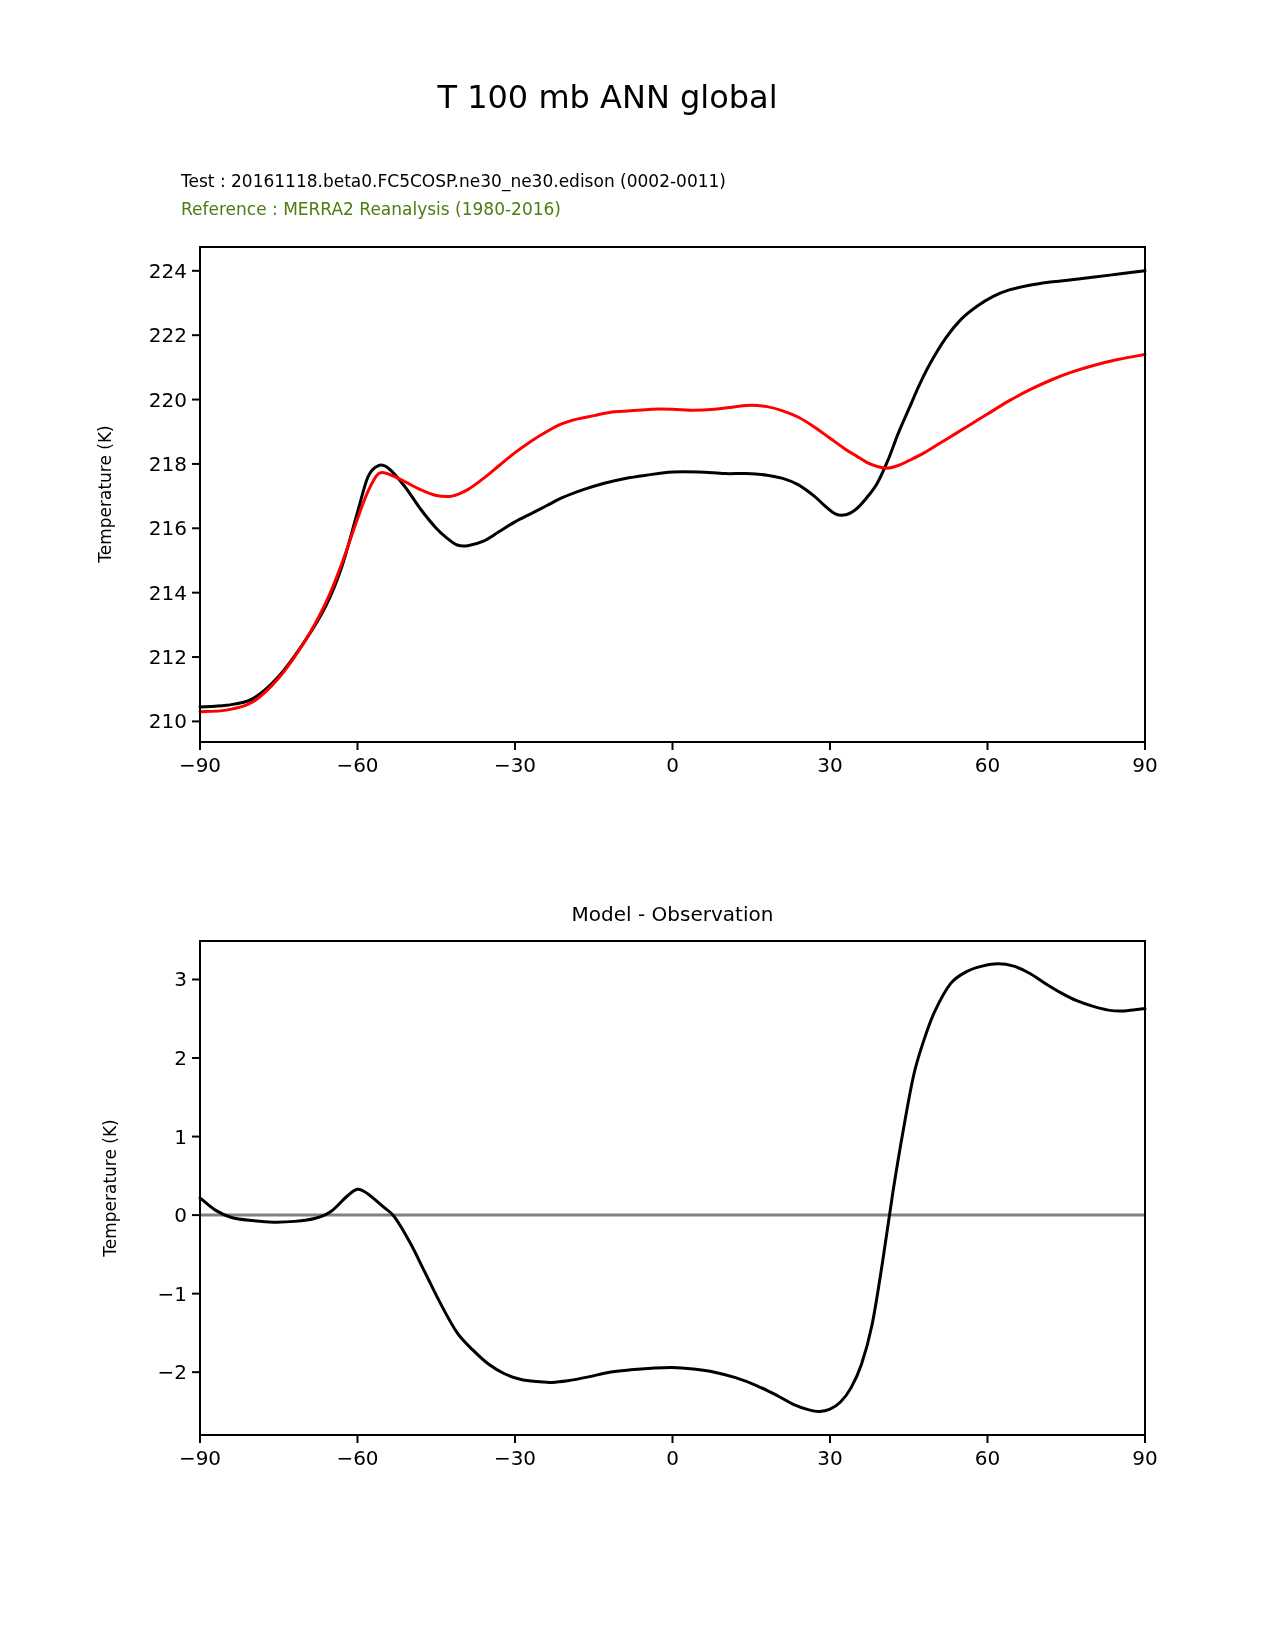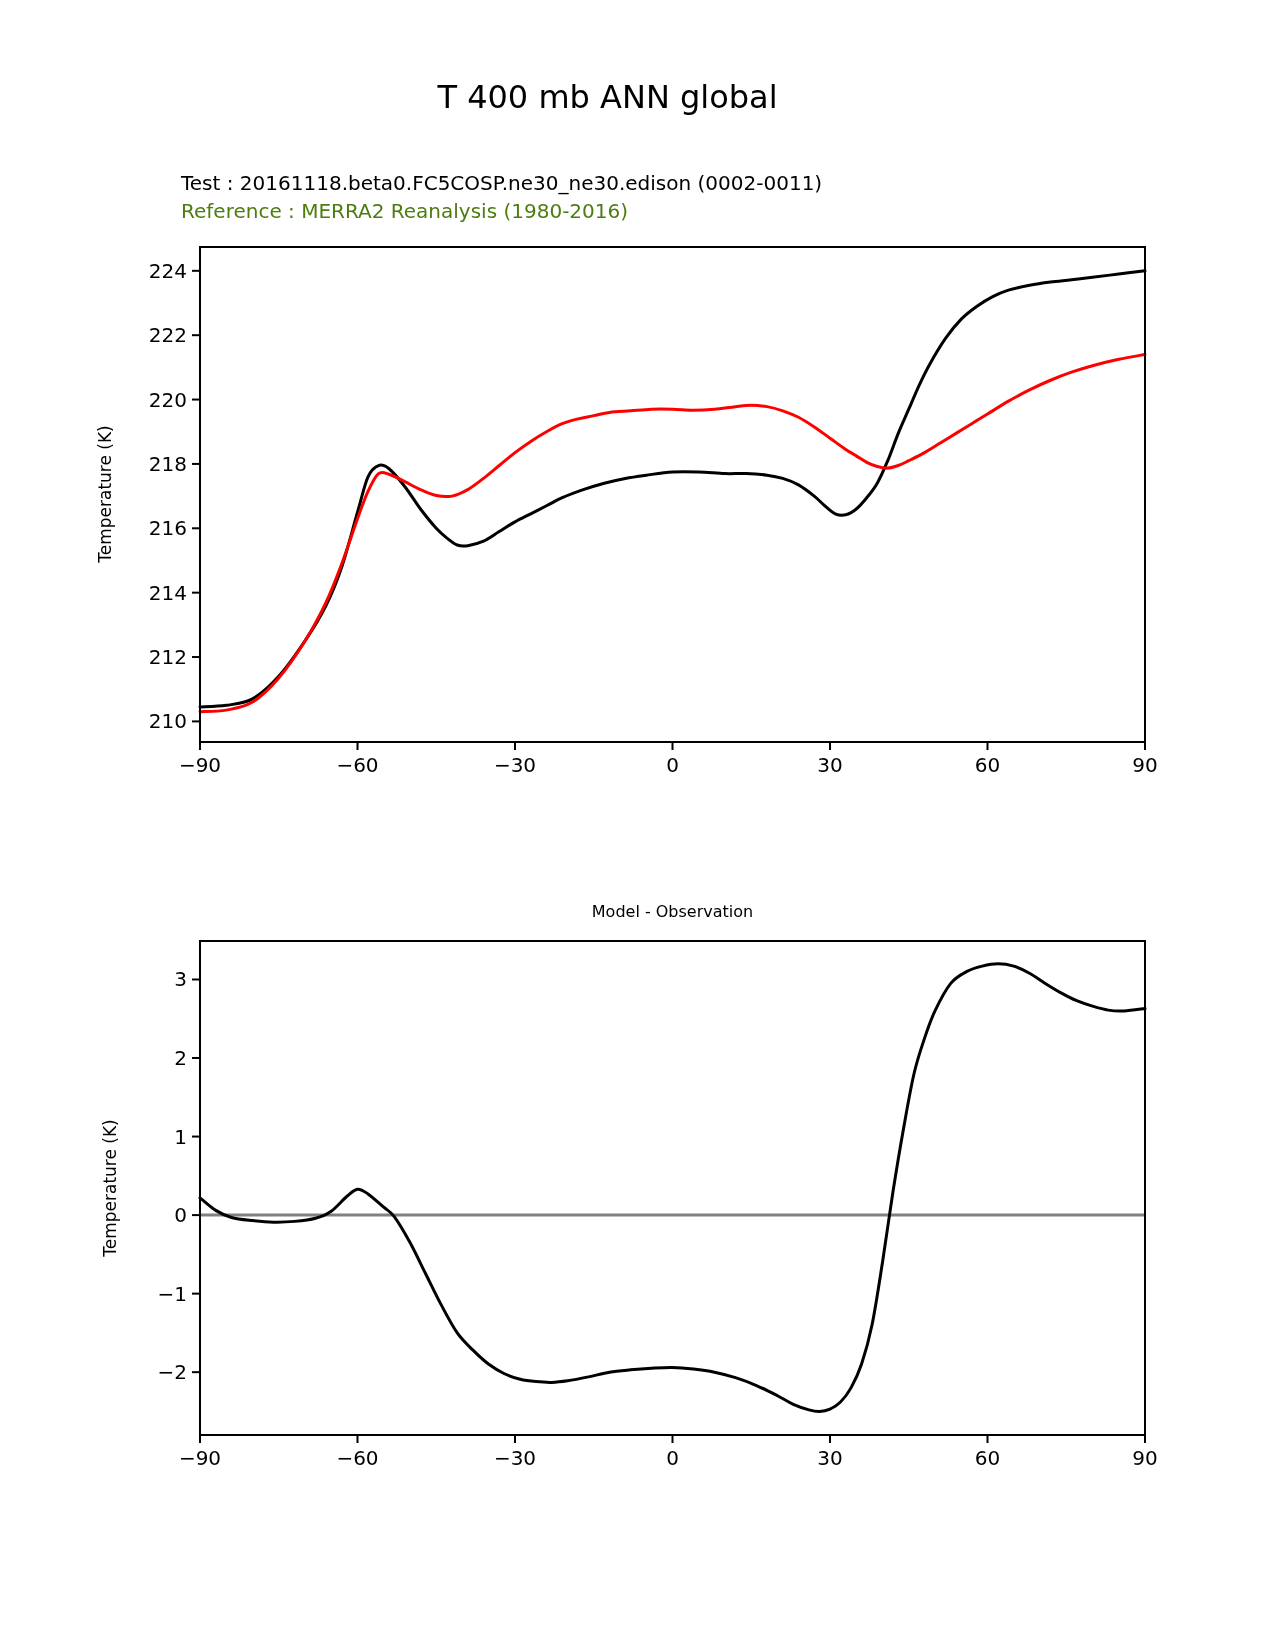--- a/index.html
+++ b/index.html
@@ -1,37 +1,37 @@
 <!DOCTYPE html>
 <html><head>
 <meta charset="utf-8">
 <style>
   html,body{margin:0;padding:0;background:#ffffff;}
   body{width:1275px;height:1650px;position:relative;overflow:hidden;
        font-family:"DejaVu Sans","Liberation Sans",sans-serif;color:#000;}
   .figure{position:absolute;inset:0;}
   .suptitle{position:absolute;left:0;top:78px;width:1215px;text-align:center;
             font-size:32px;color:#000;}
-  .subtitle{position:absolute;left:181px;font-size:20px;white-space:nowrap;}
+  .subtitle{position:absolute;left:181px;font-size:17px;white-space:nowrap;}
   .subtitle.test{top:171px;}
   .subtitle.ref{top:199px;}
   .chart2-title{position:absolute;left:200px;top:902px;width:945px;text-align:center;
-            font-size:16px;}
+            font-size:20px;}
   .ylabel{position:absolute;width:300px;height:24px;text-align:center;font-size:17px;
           transform:rotate(-90deg);transform-origin:center;white-space:nowrap;}
   .ylabel-top{left:-43px;top:482px;}
   .ylabel-bottom{left:-38px;top:1176px;}
   svg#plot-svg{position:absolute;left:0;top:0;}
   svg text{font-family:"DejaVu Sans","Liberation Sans",sans-serif;fill:#000;}
 </style>
 </head>
 <body>
 
 <div class="figure">
-  <div class="suptitle">T 400 mb ANN global</div>
+  <div class="suptitle">T 100 mb ANN global</div>
   <div class="subtitle test" style="color: rgb(0, 0, 0);">Test : 20161118.beta0.FC5COSP.ne30_ne30.edison (0002-0011)</div>
   <div class="subtitle ref" style="color: #4d7c0f;">Reference : MERRA2 Reanalysis (1980-2016)</div>
   <div class="ylabel ylabel-top">Temperature (K)</div>
   <div class="chart2-title">Model - Observation</div>
   <div class="ylabel ylabel-bottom">Temperature (K)</div>
   <svg id="plot-svg" width="1275" height="1650" viewBox="0 0 1275 1650">
       <path d="M200,706.918725617686 C204.375,706.6505201560475 217.5,706.6505201560472 226.25,705.3094928478547 C235,703.9684655396622 243.75,703.7002600780243 252.5,698.8725617685313 C261.25,694.0448634590384 270,685.9986996098831 278.75,676.3433029908974 C287.5,666.6879063719117 297.125,652.7412223667104 305,640.9401820546168 C312.875,629.1391417425232 319.875,617.8745123537067 326,605.537061118336 C332.125,593.1996098829654 336.5,582.4713914174253 341.75,566.9154746423927 C347,551.3595578673602 353.125,527.2210663198962 357.5,512.2015604681408 C361.875,497.18205461638536 364.5,484.57639791937635 368,476.79843953186014 C371.5,469.02048114434393 375,466.8748374512361 378.5,465.53381014304364 C382,464.1927828348512 384.625,465.265604681405 389,468.7522756827053 C393.375,472.2389466840056 399.5,479.748699609883 404.75,486.4538361508453 C410,493.1589726918076 415.25,502.0097529258783 420.5,508.9830949284791 C425.75,515.9564369310799 431.875,523.4661898569574 436.25,528.2938881664503 C440.625,533.1215864759432 443.25,535.159947984396 446.75,537.9492847854364 C450.25,540.7386215864767 453.75,543.7425227568278 457.25,545.0299089726925 C460.75,546.3172951885572 463.375,546.3172951885567 467.75,545.6736020806243 C472.125,545.0299089726918 478.25,543.5279583875167 483.5,541.167750325098 C488.75,538.8075422626794 494,534.7308192457739 499.25,531.512353706112 C504.5,528.2938881664501 509.75,524.8072171651502 515,521.8569570871268 C520.25,518.9066970091035 525.5,516.492847854357 530.75,513.8107932379721 C536,511.1287386215872 541.25,508.44668400520226 546.5,505.76462938881735 C551.75,503.08257477243245 556.125,500.4005201560475 562.25,497.7184655396626 C568.375,495.0364109232777 576.25,492.0861508452544 583.25,489.6723016905079 C590.25,487.25845253576136 597.25,485.1128088426531 604.25,483.23537061118355 C611.25,481.357932379714 618.25,479.7486996098829 625.25,478.40767230169047 C632.25,477.066644993498 638.375,476.2620286085827 646.25,475.1892067620288 C654.125,474.1163849154749 663.75,472.507152145644 672.5,471.97074122236705 C681.25,471.4343302990901 690,471.7025357607285 698.75,471.97074122236705 C707.5,472.2389466840056 717.125,473.3117685305598 725,473.57997399219835 C732.875,473.8481794538369 739,473.31176853055996 746,473.57997399219835 C753,473.84817945383674 760.875,474.38459037711345 767,475.1892067620288 C773.125,475.9938231469441 777.5,476.79843953185946 782.75,478.40767230169047 C788,480.0169050715215 793.25,481.8943433029914 798.5,484.84460338101485 C803.75,487.7948634590383 809.875,492.62256176853094 814.25,496.10923276983135 C818.625,499.59590377113176 821.25,502.8143693107939 824.75,505.76462938881735 C828.25,508.7148894668408 831.75,512.3088426527966 835.25,513.8107932379721 C838.75,515.3127438231477 842.25,515.5809492847864 845.75,514.7763328998708 C849.25,513.9717165149552 852.75,511.8260728218471 856.25,508.9830949284791 C859.75,506.1401170351111 863.25,502.0097529258785 866.75,497.7184655396626 C870.25,493.4271781534467 873.75,489.40409622886887 877.25,483.23537061118355 C880.75,477.06664499349824 884.25,469.02048114434376 887.75,460.7061118335506 C891.25,452.39174252275745 894.75,441.93172951885634 898.25,433.34915474642463 C901.75,424.7665799739929 905.25,417.25682704811516 908.75,409.2106631989604 C912.25,401.1644993498056 915.75,392.5819245773739 919.25,385.07217165149615 C922.75,377.5624187256184 925.375,371.93010403121 929.75,364.15214564369364 C934.125,356.37418725617727 940.25,345.91417425227587 945.5,338.40442132639805 C950.75,330.89466840052023 956,324.45773732119665 961.25,319.09362808842684 C966.5,313.72951885565703 971.75,309.9746423927179 977,306.21976592977904 C982.25,302.4648894668402 987.5,299.2464239271788 992.75,296.5643693107939 C998,293.882314694409 1002.375,292.00487646293914 1008.5,290.12743823146957 C1014.625,288.25 1022.5,286.640767230169 1029.5,285.29973992197654 C1036.5,283.9587126137841 1043.5,282.99317295188564 1050.5,282.0812743823148 C1057.5,281.16937581274397 1064.5,280.6329648894672 1071.5,279.8283485045517 C1078.5,279.0237321196362 1084.625,278.2191157347204 1092.5,277.2535760728218 C1100.375,276.28803641092316 1110,275.10793237971393 1118.75,274.03511053316004 C1127.5,272.96228868660614 1140.625,271.3530559167753 1145,270.81664499349836" fill="none" stroke="#000000" stroke-width="3" stroke-linecap="round" stroke-linejoin="round"></path>
       <path d="M200,711.7464239271783 C204.375,711.4782184655398 217.5,711.7464239271787 226.25,710.1371911573478 C235,708.527958387517 243.75,707.4551365409629 252.5,702.0910273081931 C261.25,696.7269180754233 270,688.1443433029915 278.75,677.9525357607288 C287.5,667.760728218466 297.125,653.5458387516259 305,640.9401820546168 C312.875,628.3345253576077 319.875,615.192457737322 326,602.3185955786744 C332.125,589.4447334200268 336.5,577.6436931079327 341.75,563.697009102731 C347,549.7503250975294 353.125,530.7077373211964 357.5,518.6384915474642 C361.875,506.5692457737321 364.5,498.79128738621597 368,491.2815344603383 C371.5,483.7717815344607 375,476.42295188556636 378.5,473.57997399219835 C382,470.73699609883033 384.625,472.8826397919378 389,474.2236671001302 C393.375,475.5646944083227 399.5,479.05136540962354 404.75,481.62613784135317 C410,484.2009102730828 415.25,487.365734720417 420.5,489.6723016905079 C425.75,491.9788686605988 431,494.39271781534467 436.25,495.46553966189856 C441.5,496.53836150845245 446.75,497.0747724317298 452,496.10923276983135 C457.25,495.1436931079329 462.5,492.62256176853134 467.75,489.6723016905079 C473,486.7220416124844 478.25,482.4307542262678 483.5,478.40767230169047 C488.75,474.3845903771131 494,469.8250975292594 499.25,465.53381014304364 C504.5,461.2425227568279 509.75,456.68302990897325 515,452.6599479843959 C520.25,448.63686605981854 525.5,444.8819895968798 530.75,441.3953185955794 C536,437.908647594279 541.25,434.6901820546168 546.5,431.73992197659334 C551.75,428.7896618985699 557,425.8394018205465 562.25,423.69375812743857 C567.5,421.5481144343306 572.75,420.207087126138 578,418.86605981794554 C583.25,417.5250325097531 588.5,416.7204161248377 593.75,415.6475942782838 C599,414.5747724317299 603.375,413.23374512353763 609.5,412.4291287386221 C615.625,411.6245123537066 623.5,411.3563068920677 630.5,410.8198959687908 C637.5,410.2834850455138 644.5,409.4788686605988 651.5,409.2106631989604 C658.5,408.942457737322 665.5,409.0497399219773 672.5,409.2106631989604 C679.5,409.3715864759435 686.5,410.176202860859 693.5,410.176202860859 C700.5,410.176202860859 707.5,409.8007152145651 714.5,409.2106631989604 C721.5,408.62061118335566 729.375,407.27958387516287 735.5,406.6358907672305 C741.625,405.9921976592981 746,405.348504551366 751.25,405.348504551366 C756.5,405.348504551366 761.75,405.7239921976597 767,406.6358907672305 C772.25,407.54778933680126 777.5,409.04973992197665 782.75,410.8198959687908 C788,412.5900520156049 793.25,414.57477243173025 798.5,417.25682704811516 C803.75,419.93888166450006 809,423.4255526658 814.25,426.9122236671003 C819.5,430.3988946684006 824.75,434.42197659297784 830,438.1768530559168 C835.25,441.9317295188558 841.375,446.49122236671064 845.75,449.4414824447341 C850.125,452.39174252275757 852.75,453.73276983094974 856.25,455.8784135240576 C859.75,458.0240572171654 863.25,460.5451885565669 866.75,462.31534460338105 C870.25,464.0855006501952 873.75,465.5338101430436 877.25,466.4993498049422 C880.75,467.4648894668408 884.25,468.26950585175575 887.75,468.10858257477264 C891.25,467.9476592977895 894.75,466.76755526658064 898.25,465.53381014304364 C901.75,464.30006501950663 904.375,462.85175552665856 908.75,460.7061118335506 C913.125,458.56046814044265 919.25,455.61020806241936 924.5,452.6599479843959 C929.75,449.70968790637244 935,446.22301690507163 940.25,443.0045513654098 C945.5,439.78608582574793 950.75,436.5676202860865 956,433.34915474642463 C961.25,430.1306892067628 966.5,426.9122236671006 971.75,423.69375812743857 C977,420.47529258777655 981.375,417.79323797139136 987.5,414.0383615084525 C993.625,410.28348504551366 1001.5,405.187581274383 1008.5,401.1644993498056 C1015.5,397.14141742522827 1022.5,393.3865409622887 1029.5,389.89986996098827 C1036.5,386.41319895968786 1043.5,383.1947334200264 1050.5,380.2444733420031 C1057.5,377.2942132639798 1064.5,374.61215864759487 1071.5,372.19830949284835 C1078.5,369.78446033810184 1084.625,367.907022106632 1092.5,365.761378413524 C1100.375,363.61573472041607 1110,361.20188556567 1118.75,359.3244473342006 C1127.5,357.4470091027312 1140.625,355.3013654096231 1145,354.4967490247076" fill="none" stroke="#ff0000" stroke-width="3" stroke-linecap="round" stroke-linejoin="round"></path>
       <rect x="200" y="247" width="945" height="495" fill="none" stroke="#000000" stroke-width="2"></rect>
       <line x1="200" x2="200" y1="742" y2="750" stroke="#000000" stroke-width="2"></line>

